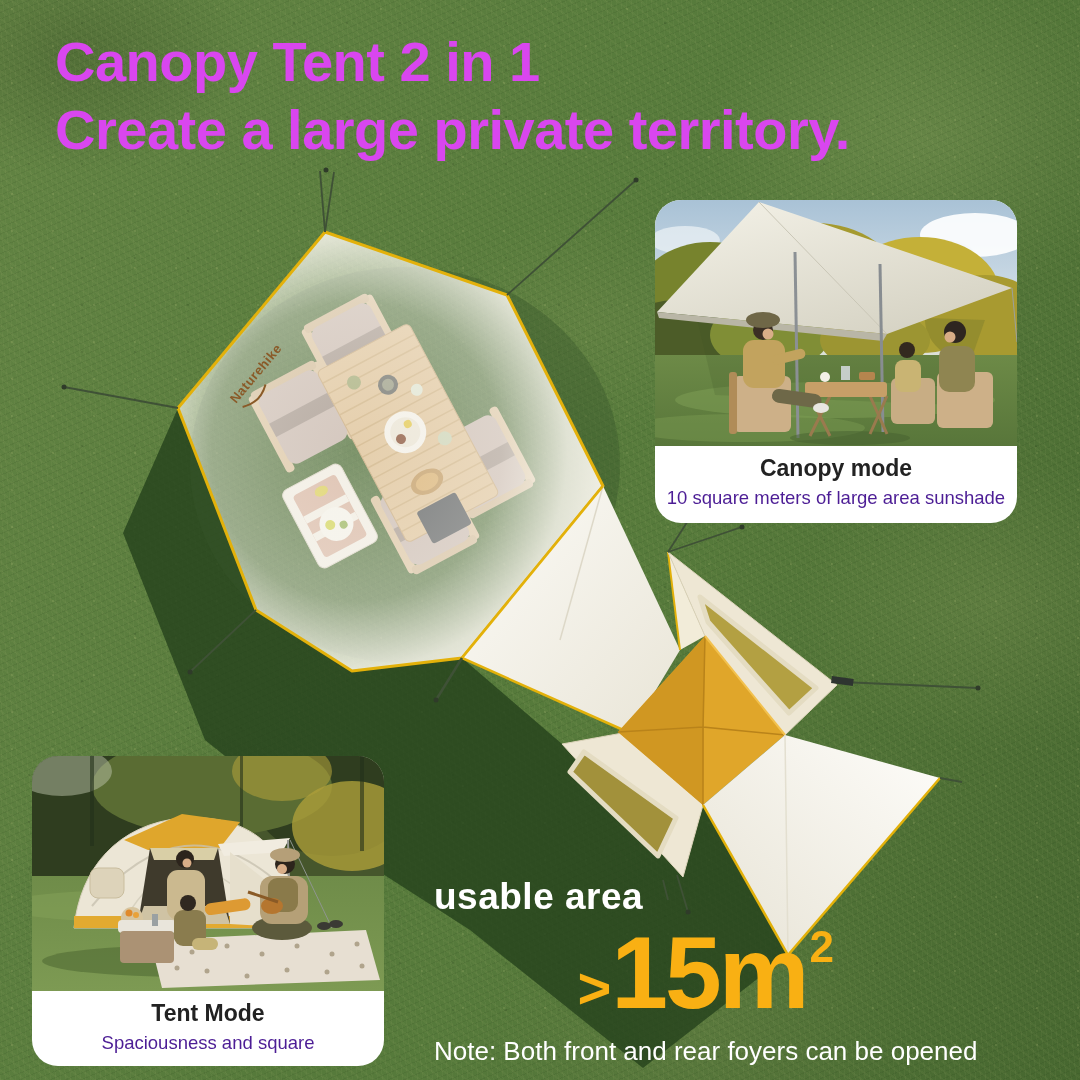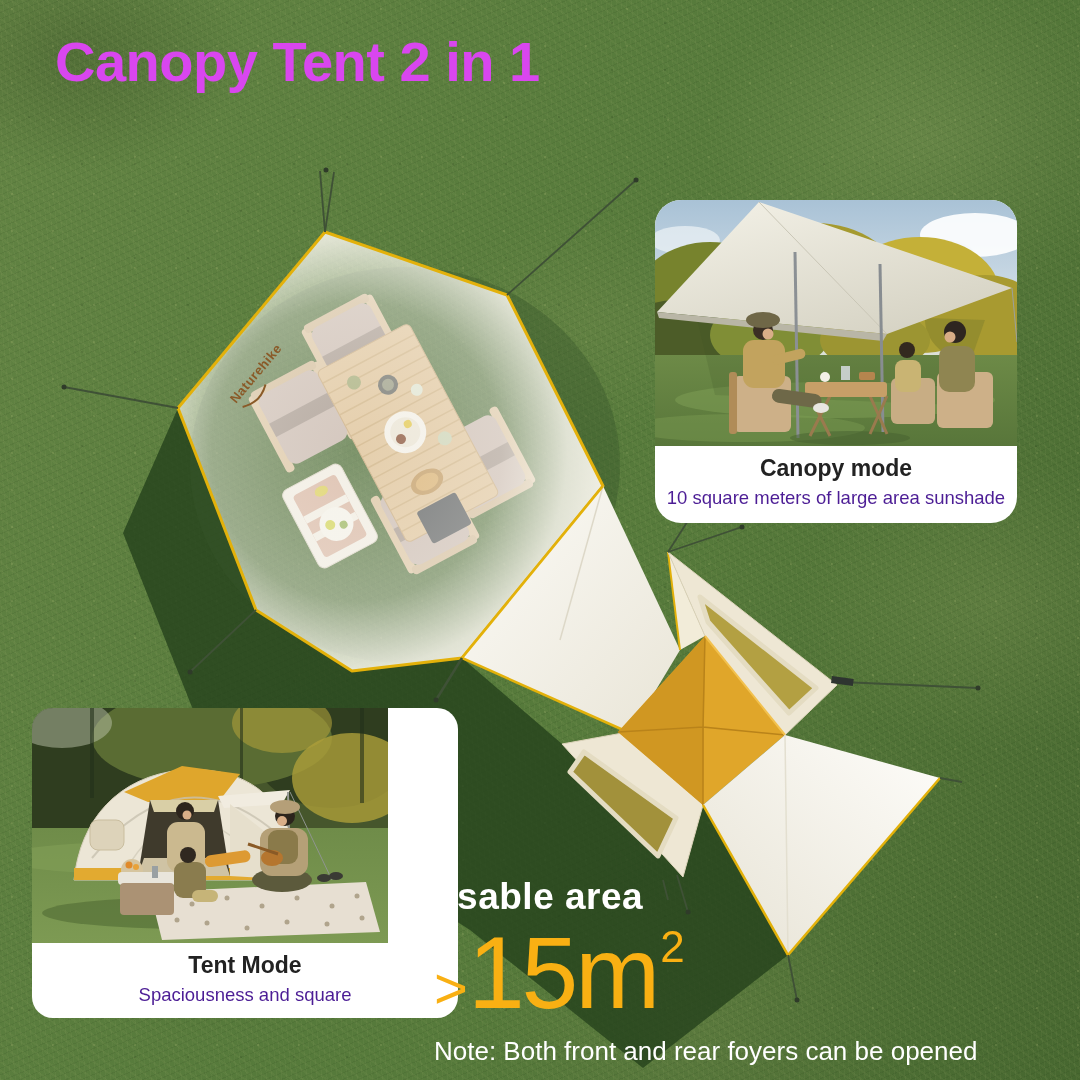--- a/index.html
+++ b/index.html
@@ -33,29 +33,29 @@
   }
   .aerial{position:absolute;left:0;top:0;}
   
   .headline{
     position:absolute;left:55px;top:28px;color:#d946ef;font-weight:bold;
     font-size:56px;line-height:68px;letter-spacing:-.5px;white-space:nowrap;
   }
   
   .card{position:absolute;background:#fff;border-radius:26px;overflow:hidden;}
   .card-canopy{left:655px;top:200px;width:362px;height:323px;}
-  .card-tent{left:32px;top:708px;width:426px;height:310px;border-radius:21px;}
+  .card-tent{left:32px;top:756px;width:352px;height:310px;}
   .card svg{display:block;}
   .caption{text-align:center;}
   .cap-title{font-weight:bold;font-size:23px;color:#222;margin-top:9px;}
   .cap-sub{font-size:18.5px;color:#4c1d95;margin-top:5px;}
   
   .area{position:absolute;left:434px;top:876px;color:#fff;}
   .area-label{font-size:37px;font-weight:bold;letter-spacing:.5px;}
-  .area-value{margin-top:4px;line-height:1;color:#F9B013;font-weight:normal;white-space:nowrap;}
+  .area-value{margin-top:4px;line-height:1;color:#F9B013;font-weight:bold;white-space:nowrap;text-align:center;}
   .ua-gt{font-size:58px;}
   .ua-num{font-size:102px;letter-spacing:-3px;}
   .ua-sup{display:inline-block;font-size:44px;transform:translateY(-46px);margin-left:3px;}
   .area-note{font-size:26px;font-weight:normal;margin-top:12px;white-space:nowrap;}
 </style>
 </head>
 <body>
 
 <div class="stage">
   <div class="grass"></div>
@@ -183,20 +183,21 @@
         <circle cx="742" cy="527" r="2.5"></circle>
       <circle cx="978" cy="688" r="2.5"></circle>
         <circle cx="797" cy="1000" r="2.5"></circle>
       <circle cx="436" cy="700" r="2.5"></circle>
         <circle cx="688" cy="912" r="2.5"></circle>
     </g>
   </svg>
 
   <div class="headline">
     <div>Canopy Tent 2 in 1</div>
+    <div>Create a large private territory.</div>
   </div>
 
   <div class="card card-canopy">
     <svg width="362" height="246" viewBox="0 0 362 246">
       <defs>
         <linearGradient id="skyG" x1="0" y1="0" x2="0" y2="1">
           <stop offset="0" stop-color="#a9c2d6"></stop>
             <stop offset="1" stop-color="#dbe5ec"></stop>
         </linearGradient>
         <linearGradient id="tarpG" x1="0" y1="0" x2="0.7" y2="1">

